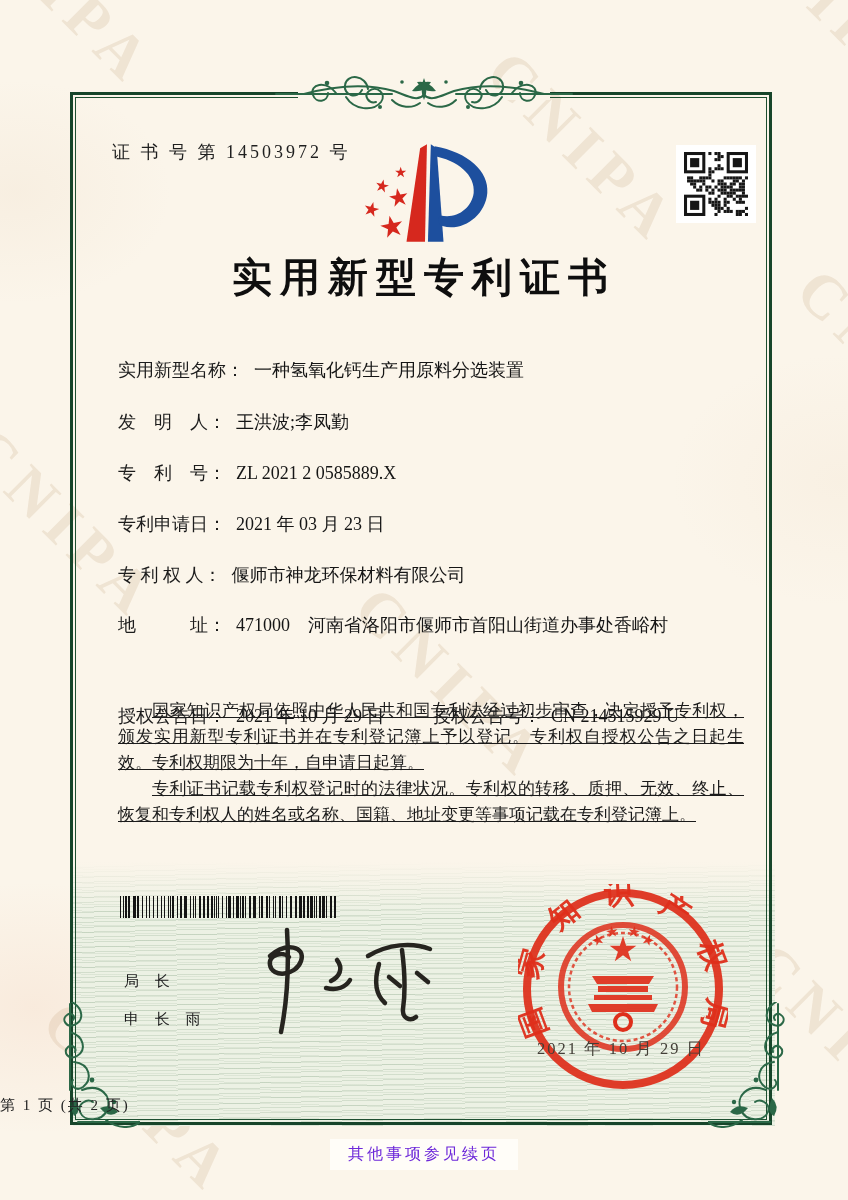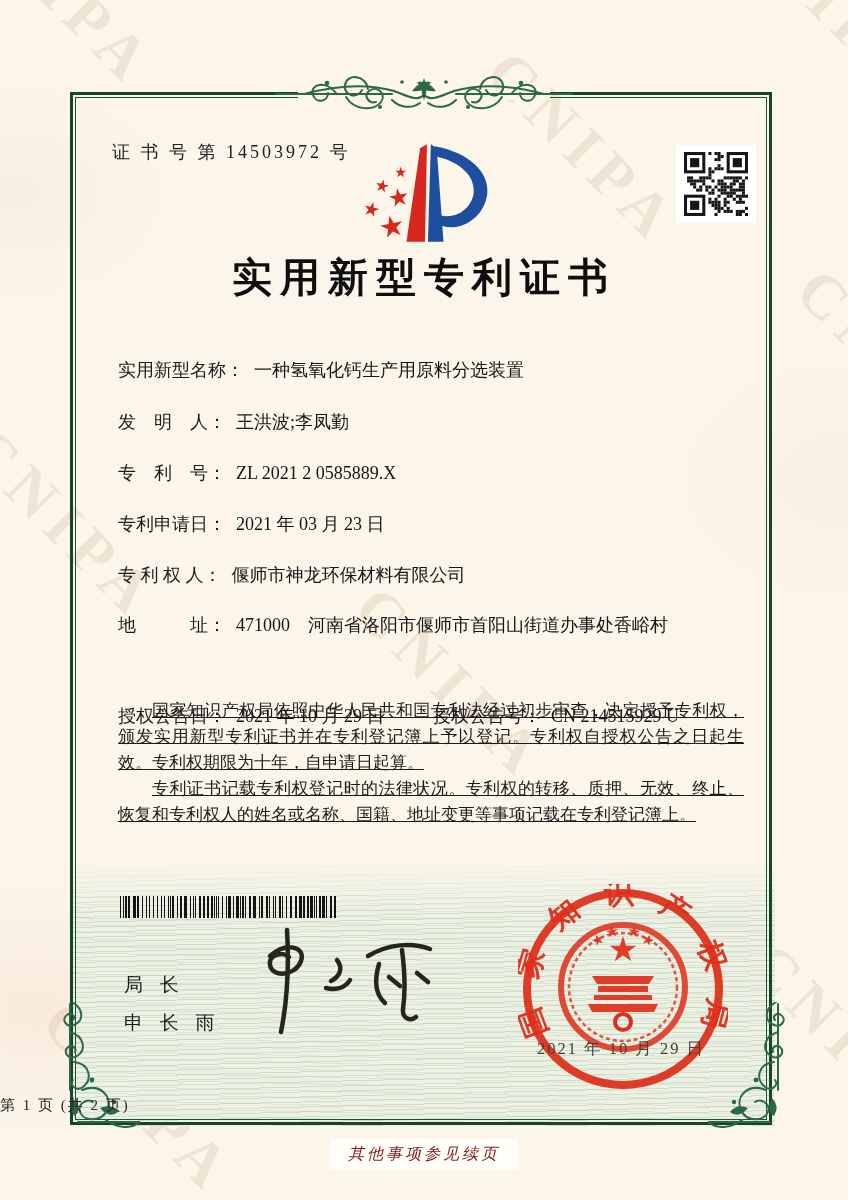--- a/index.html
+++ b/index.html
@@ -43,27 +43,26 @@
   .ornament{position:absolute; z-index:3; pointer-events:none;}
   .content{position:absolute; z-index:4;}
   .cert-no{left:112px; top:140px; font-size:18px; letter-spacing:3px; color:#1f1f1f;}
   .title{left:0; right:0; top:250px; text-align:center; font-size:40px; font-weight:bold; letter-spacing:8px; color:#0e0e0e;}
   .row{left:118px; width:620px; font-size:18px; white-space:nowrap;}
   .row .lab{color:#1c1c1c;}
   .row .val{margin-left:10px; color:#151515;}
   .row2{position:absolute; left:315px; top:0;}
   .body-text{left:118px; top:698px; width:626px; font-size:17px; line-height:26px; text-align:justify; color:#1b1b1b;}
   .body-text p{margin:0; text-indent:2em;text-decoration:underline;}
-  .signer{left:124px; font-size:19px; letter-spacing:6px; color:#19191a;}
+  .signer{left:124px; font-size:15px; letter-spacing:6px; color:#19191a;}
   .foot{left:0; right:0; top:1096px; text-align:left; font-size:15px; letter-spacing:2px; color:#232323;}
   .note{
     left:50%; top:1139px; transform:translateX(-50%);
-    background:#fffdf8; padding:5px 18px; font-size:16px; letter-spacing:3px; color:#7f1d1d;
+    background:#fffdf8; padding:5px 18px; font-size:16px; letter-spacing:3px; color:#6d28d9;
     white-space:nowrap;
-    font-style:italic;
   }
   .qr-box{left:676px; top:145px; width:80px; height:78px; background:#fff; display:flex; align-items:center; justify-content:center;}
 </style>
 </head>
 <body>
 
 <svg width="0" height="0" style="position:absolute">
   <defs>
     <path id="star5" d="M0,-1 L0.2245,-0.309 L0.951,-0.309 L0.363,0.118 L0.588,0.809 L0,0.382 L-0.588,0.809 L-0.363,0.118 L-0.951,-0.309 L-0.2245,-0.309 Z"></path>
     <g id="scrollL" fill="none" stroke="#2b6847" stroke-width="2" stroke-linecap="round">

